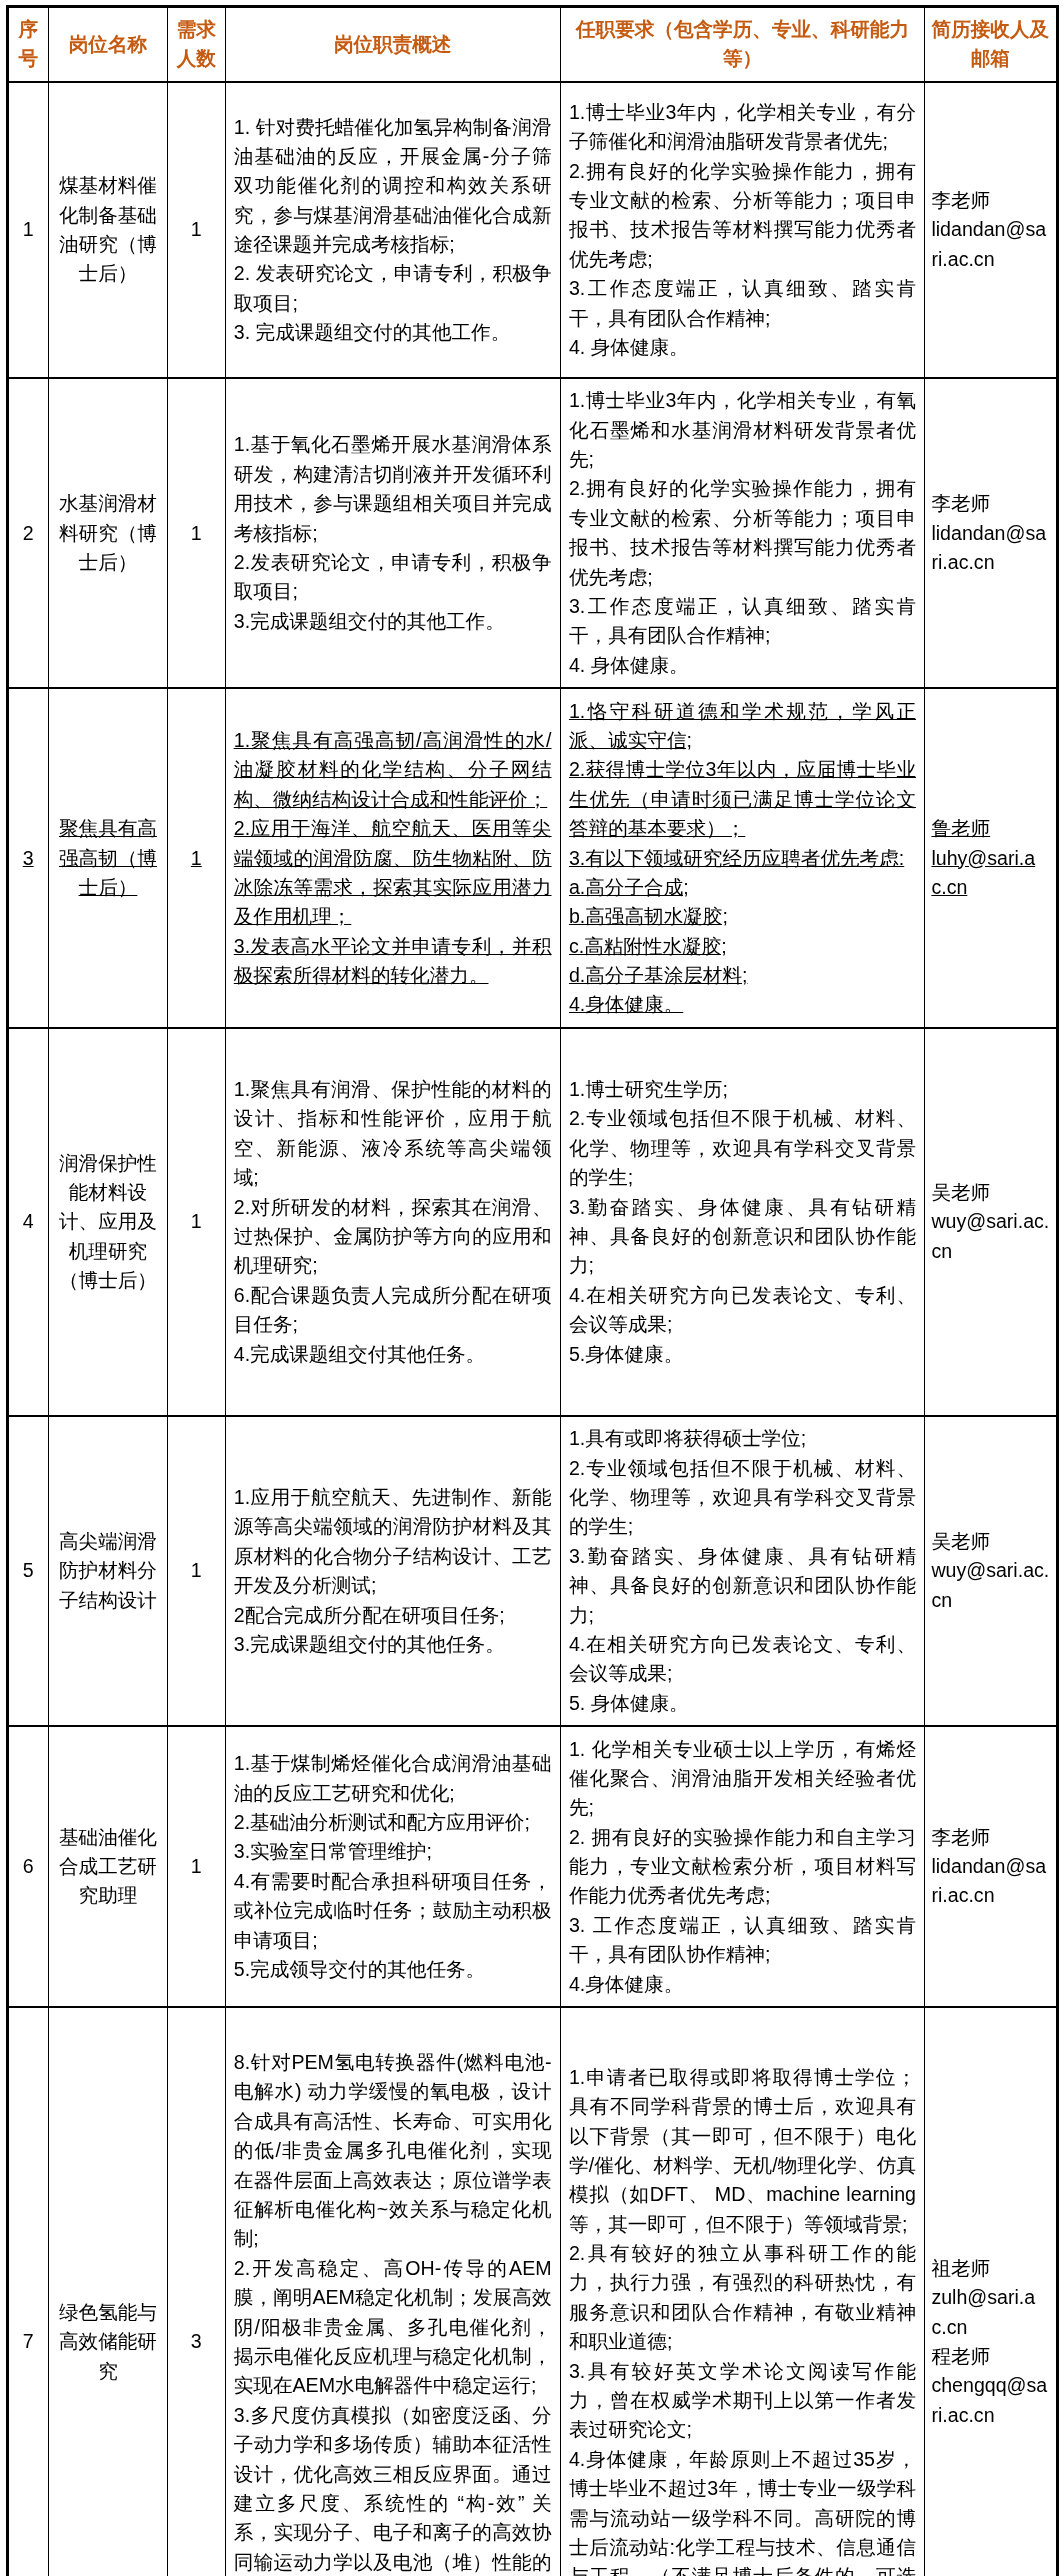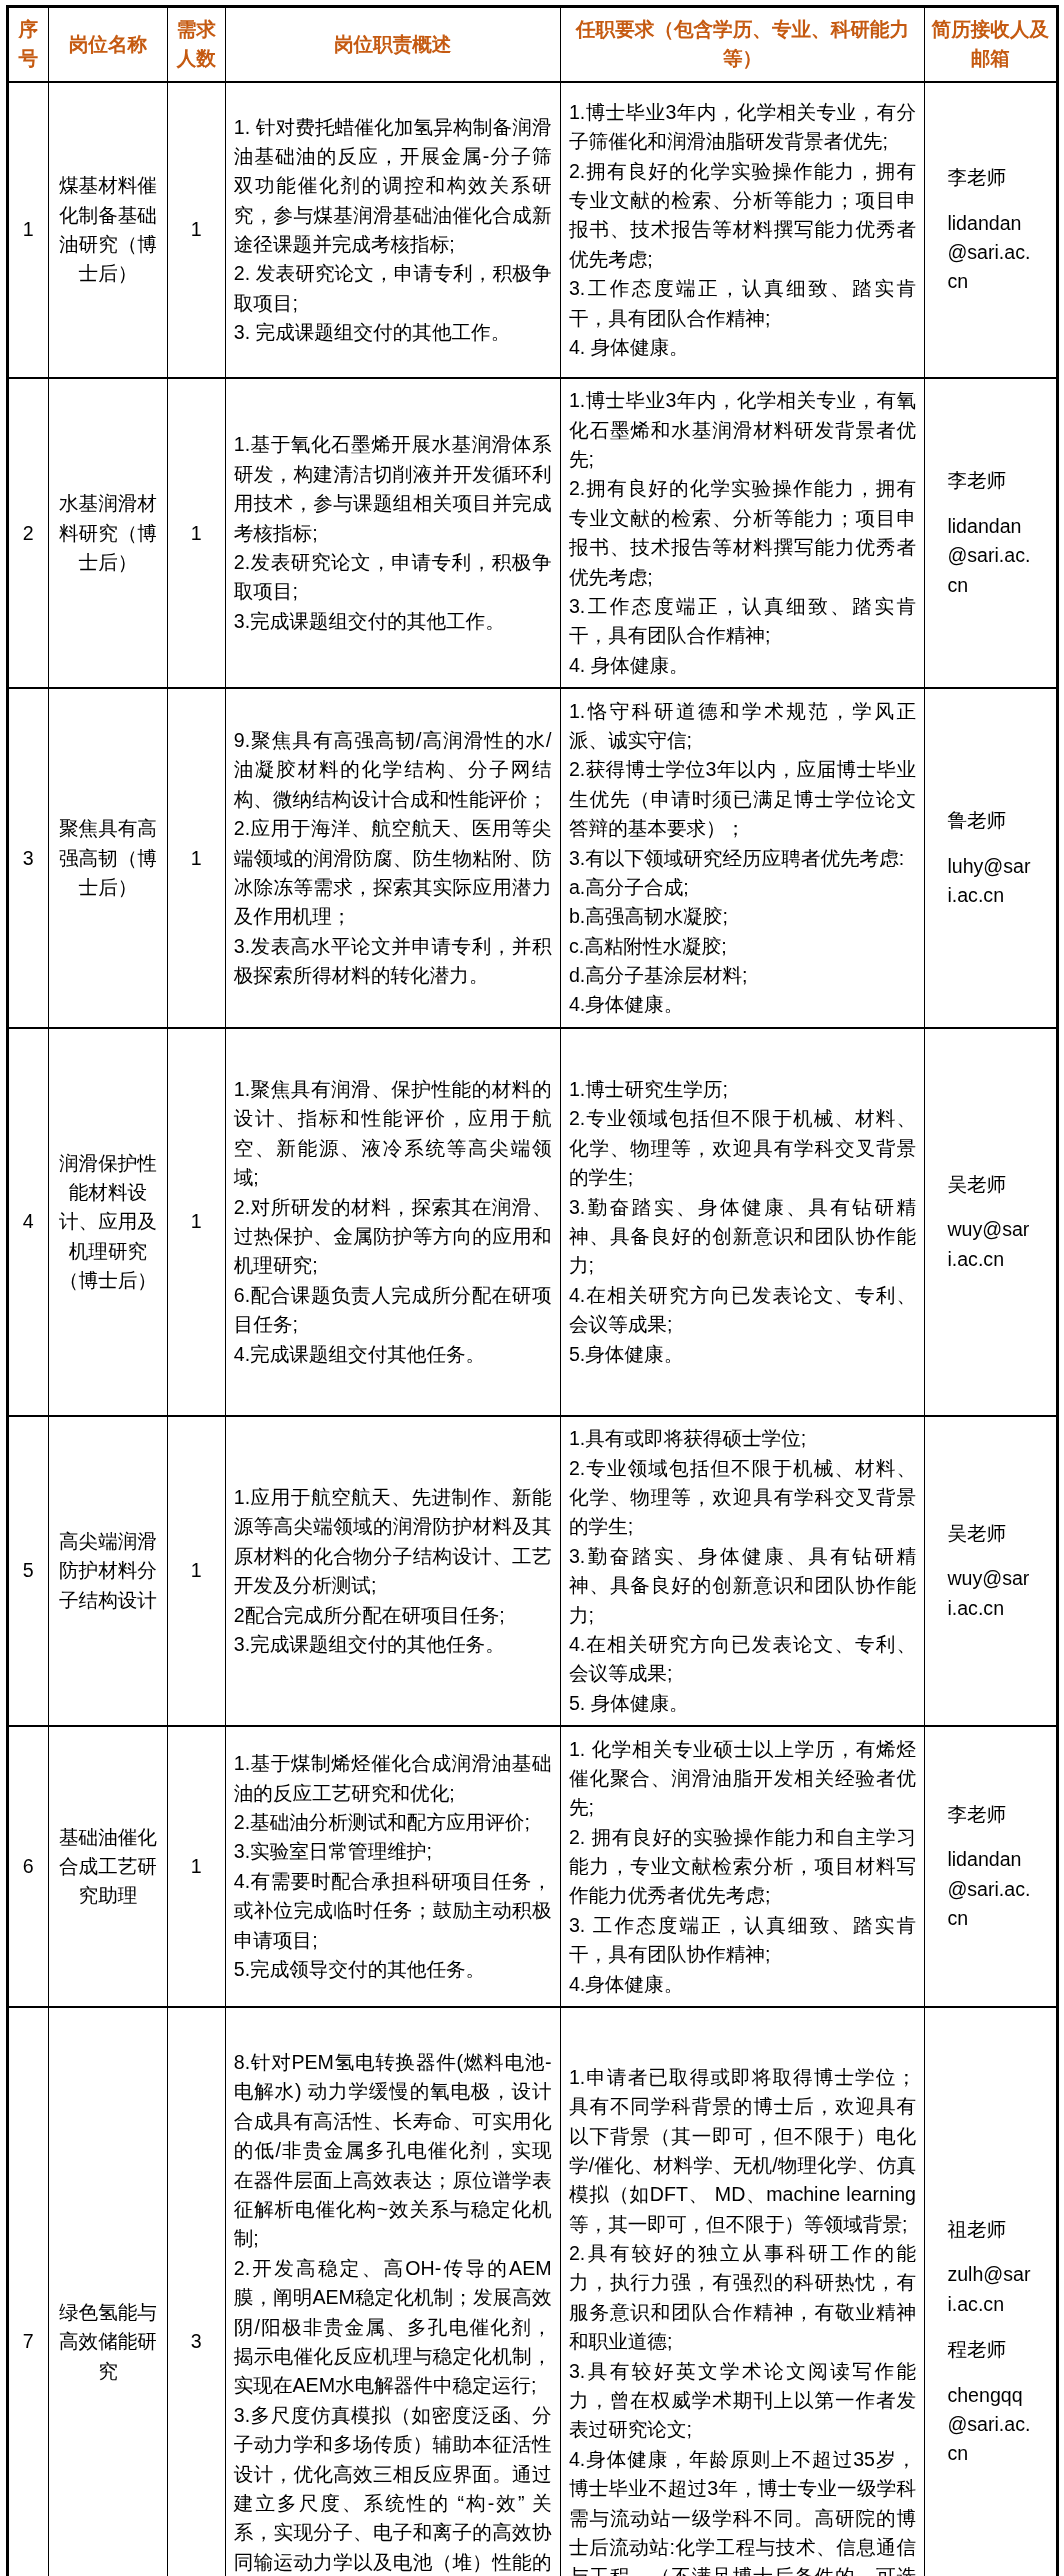--- a/index.html
+++ b/index.html
@@ -59,27 +59,27 @@
     padding:7.2px 8.2px;
   }
   td.cell-duty p, td.cell-req p{
     margin:0;
   }
   td.cell-contact{
     padding:5.2px 6.2px;
     text-align:left;
   }
   td.cell-contact p{
-    margin:16px;
+    margin:0;
     word-break:break-all;
   }
   
   tbody tr:nth-child(1) td{height:296px;}
   tbody tr:nth-child(2) td{height:291px;}
-  tbody tr:nth-child(3) td{height:328px;}
+  tbody tr:nth-child(3) td{height:328px;text-decoration:underline;}
   tbody tr:nth-child(4) td{height:388px;}
   tbody tr:nth-child(5) td{height:309px;}
   tbody tr:nth-child(6) td{height:278px;}
   tbody tr:nth-child(7) td{height:670px;}
 </style>
 </head>
 <body>
 
 <table class="jobs">
   <colgroup>
@@ -139,21 +139,21 @@
         <td class="cell-contact">
           <p>李老师</p>
           <p>lidandan@sari.ac.cn</p>
         </td>
       </tr>
       <tr>
         <td class="cell-index">3</td>
         <td class="cell-name">聚焦具有高强高韧（博士后）</td>
         <td class="cell-count">1</td>
         <td class="cell-duty">
-          <p>9.聚焦具有高强高韧/高润滑性的水/油凝胶材料的化学结构、分子网结构、微纳结构设计合成和性能评价；</p>
+          <p>1.聚焦具有高强高韧/高润滑性的水/油凝胶材料的化学结构、分子网结构、微纳结构设计合成和性能评价；</p>
           <p>2.应用于海洋、航空航天、医用等尖端领域的润滑防腐、防生物粘附、防冰除冻等需求，探索其实际应用潜力及作用机理；</p>
           <p>3.发表高水平论文并申请专利，并积极探索所得材料的转化潜力。</p>
         </td>
         <td class="cell-req">
           <p>1.恪守科研道德和学术规范，学风正派、诚实守信;</p>
           <p>2.获得博士学位3年以内，应届博士毕业生优先（申请时须已满足博士学位论文答辩的基本要求）；</p>
           <p>3.有以下领域研究经历应聘者优先考虑:</p>
           <p>a.高分子合成;</p>
           <p>b.高强高韧水凝胶;</p>
           <p>c.高粘附性水凝胶;</p>

